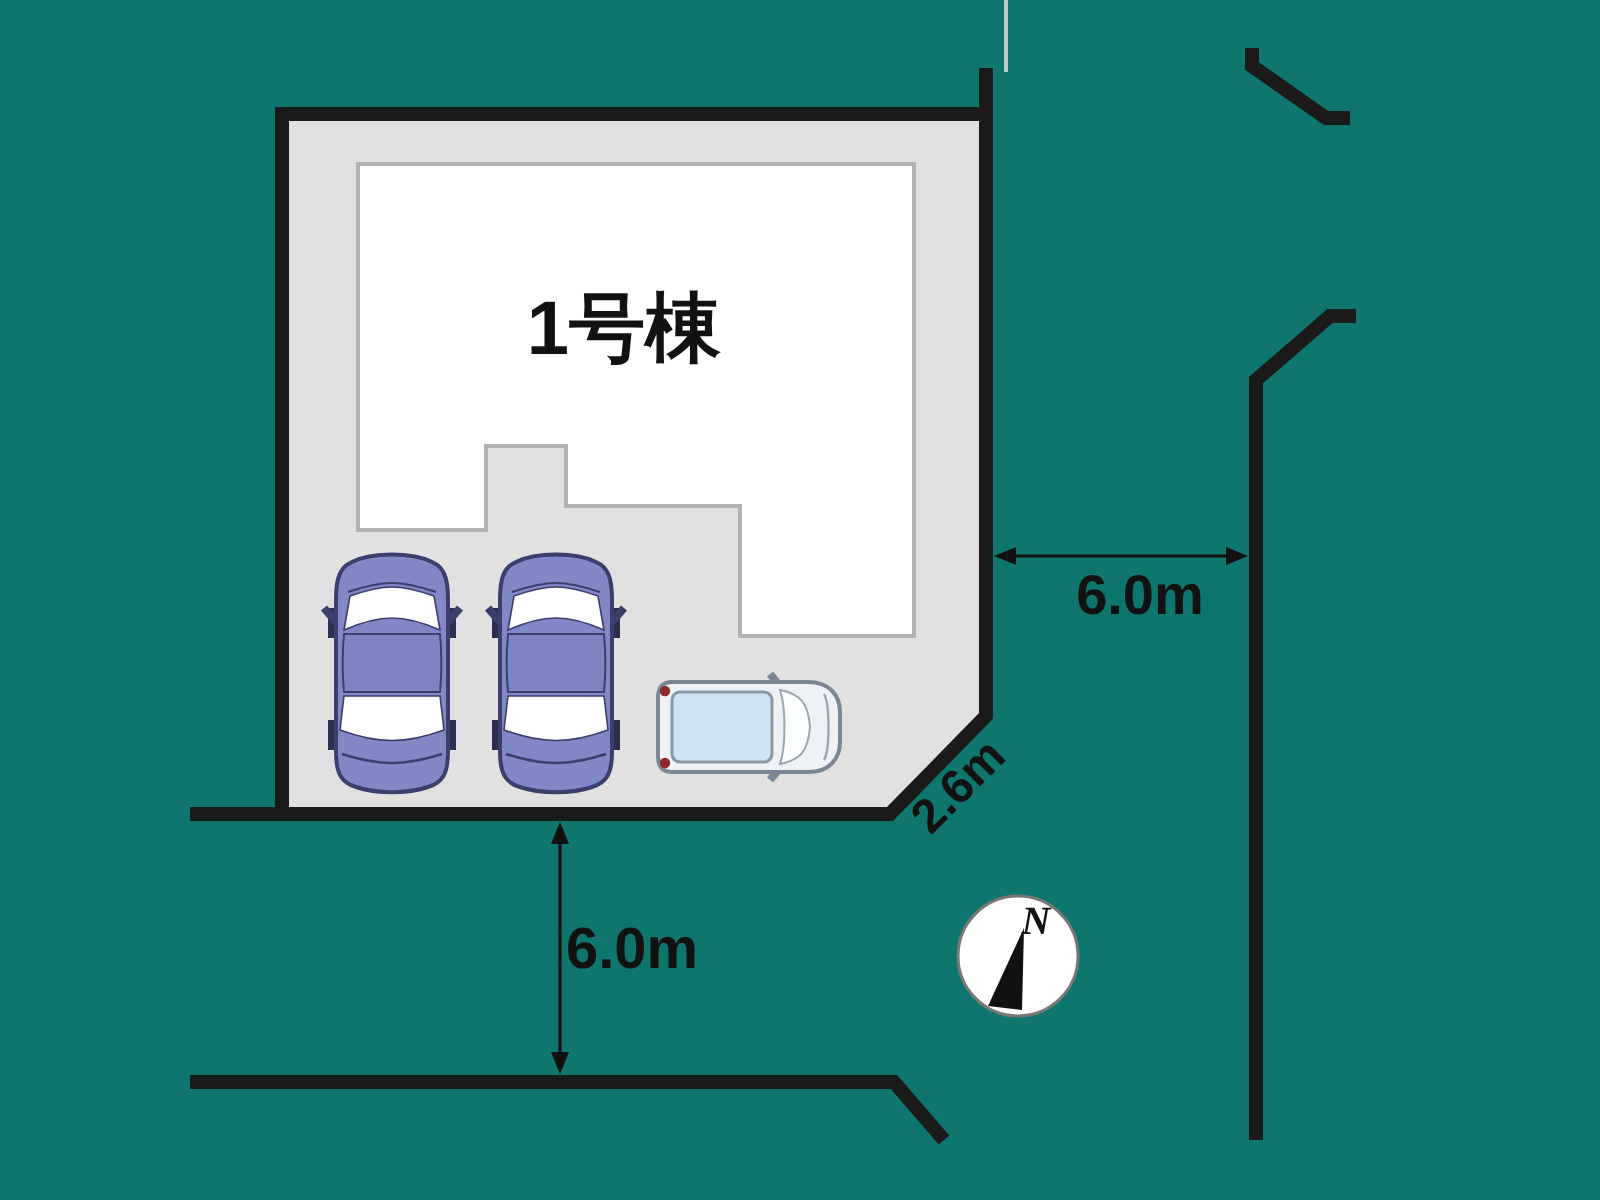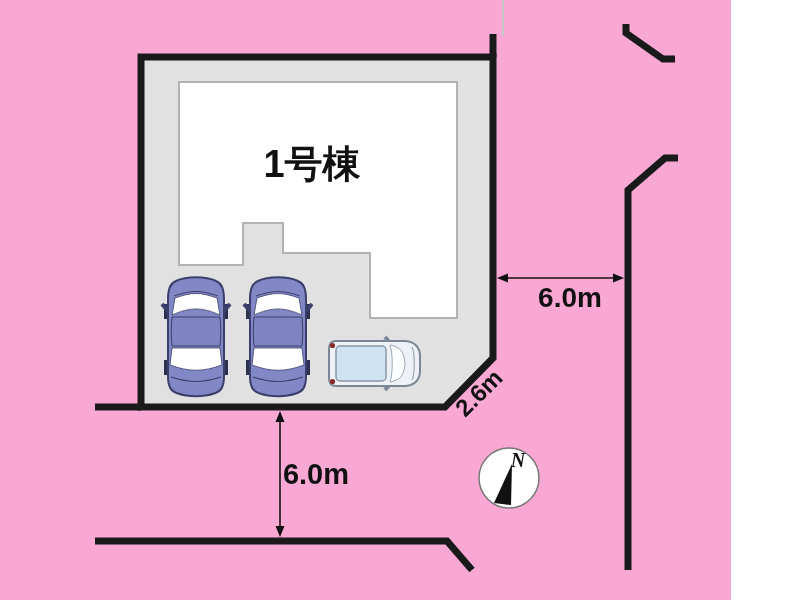--- a/index.html
+++ b/index.html
@@ -1,17 +1,17 @@
 <!DOCTYPE html>
 <html><head>
 <meta charset="utf-8">
 <style>
   html,body{margin:0;padding:0;background:#ffffff;}
   #stage{
-    width:731px;height:600px;position:relative;background:#f9a8d4;
+    width:800px;height:600px;position:relative;background:#0f766e;
     font-family:"Liberation Sans","DejaVu Sans",sans-serif;overflow:hidden;
   }
   svg text{font-family:"Liberation Sans","DejaVu Sans",sans-serif;}
   .dim-label{font-weight:bold;fill:#111111;}
   .compass-n{font-family:"Liberation Serif","DejaVu Serif",serif;font-style:italic;font-weight:600;fill:#111111;}
 </style>
 </head>
 <body>
 
 <div id="stage">

